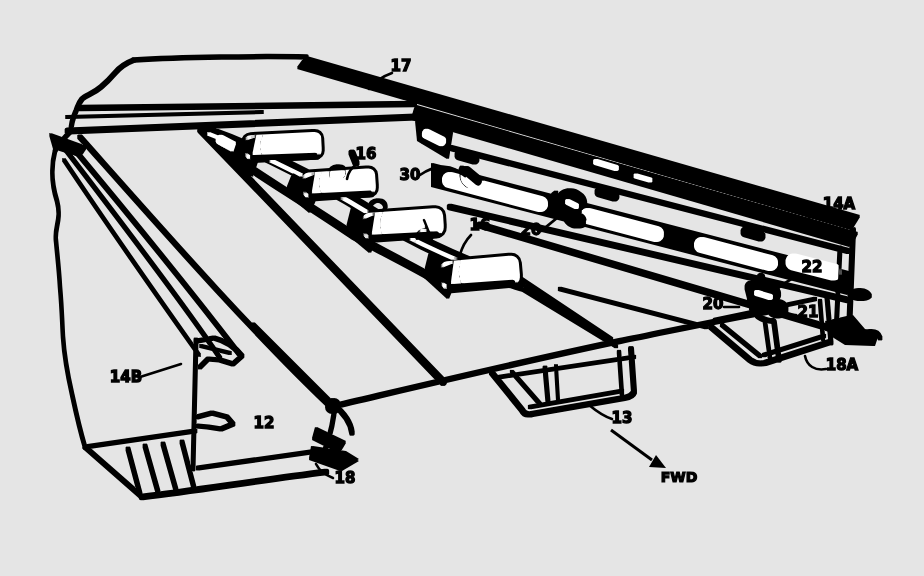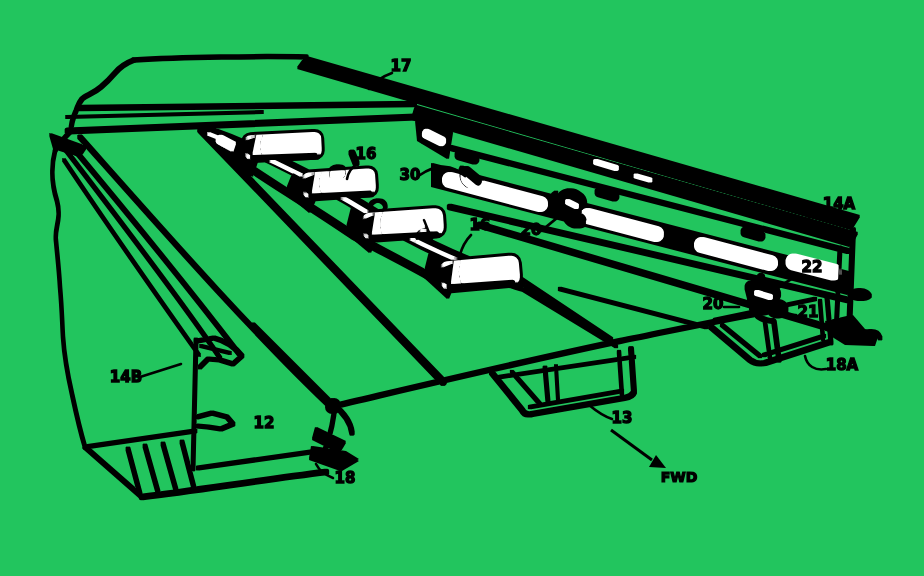--- a/index.html
+++ b/index.html
@@ -1,16 +1,16 @@
 <!DOCTYPE html>
 <html><head>
 <meta charset="utf-8">
 <style>
   html,body{margin:0;padding:0;background:#ffffff;}
-  .stage{position:relative;width:924px;height:576px;background:#22c55e;overflow:hidden;}
+  .stage{position:relative;width:924px;height:576px;background:#e5e5e5;overflow:hidden;}
   svg{display:block;}
   .ln{fill:none;stroke:#000;stroke-linecap:round;stroke-linejoin:round;}
   .wn{fill:none;stroke:#fff;stroke-linecap:round;stroke-linejoin:round;}
   .fl{fill:#000;stroke:none;}
   .ref-label{font-family:"DejaVu Sans",sans-serif;font-weight:bold;}
 </style>
 </head>
 <body>
 
 <div class="stage">

